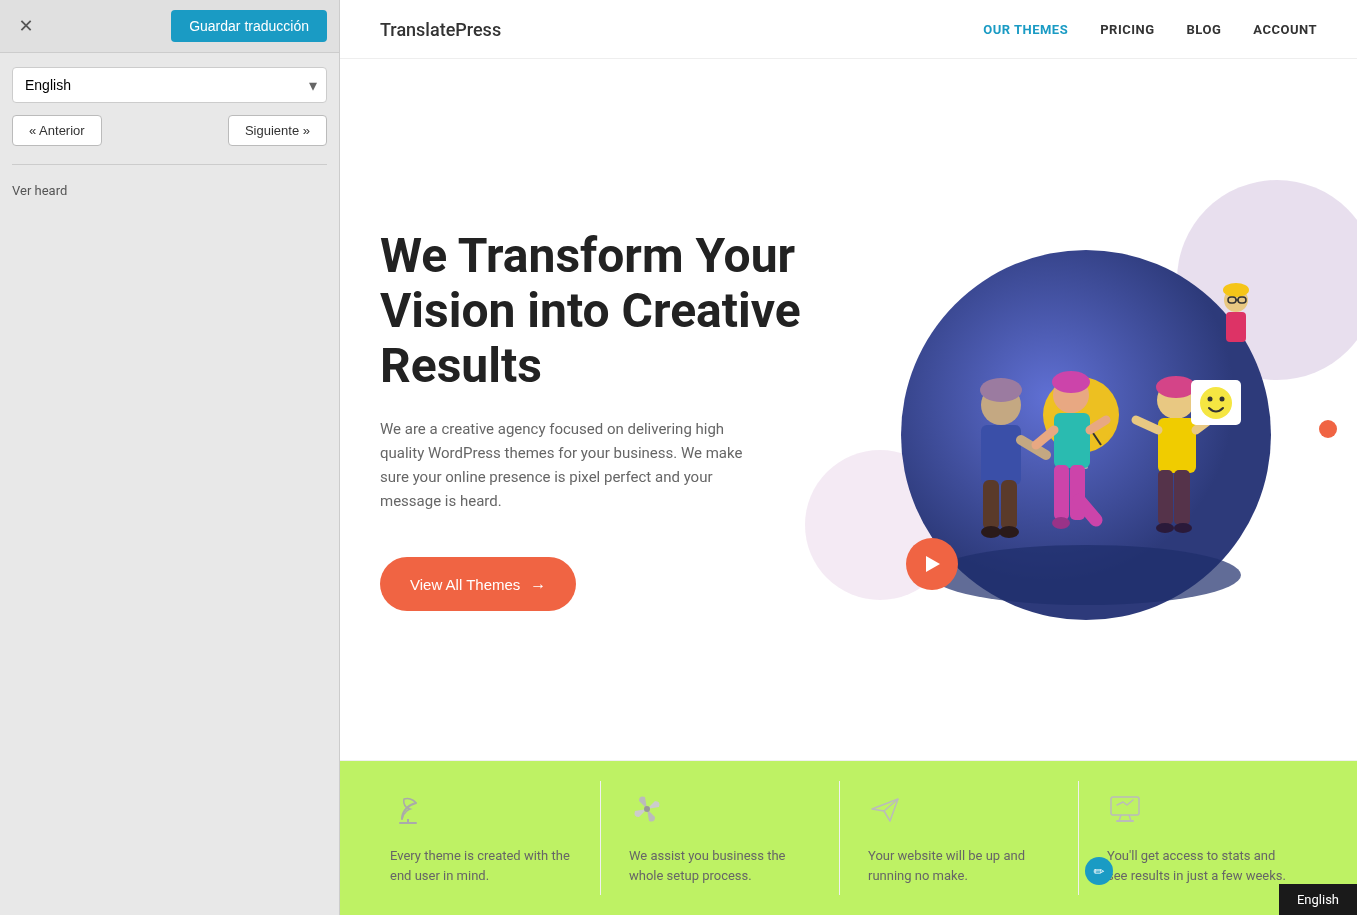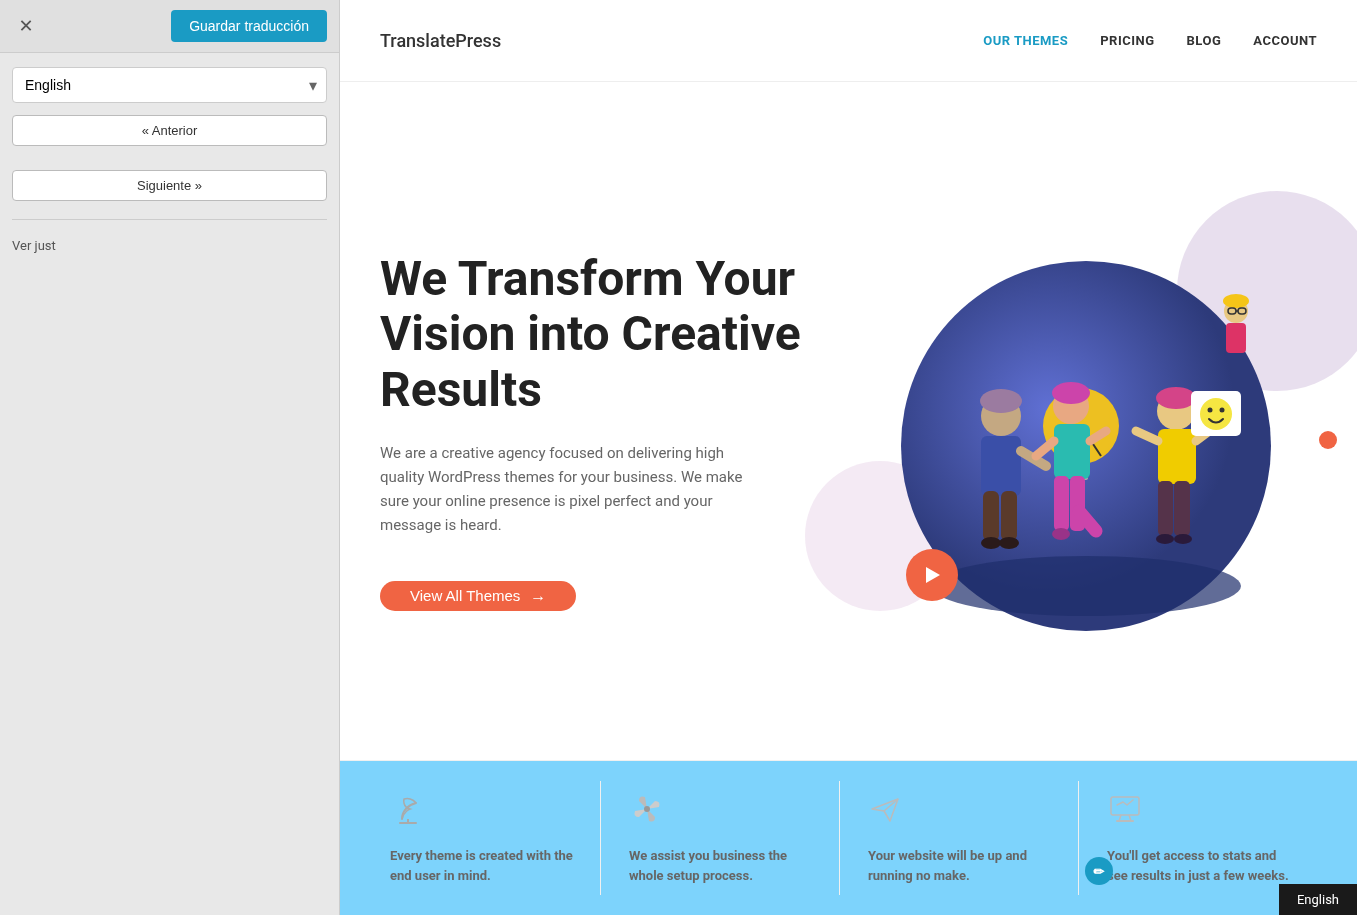--- a/index.html
+++ b/index.html
@@ -76,23 +76,22 @@
       position: absolute;
       right: 10px;
       top: 50%;
       transform: translateY(-50%);
       pointer-events: none;
       color: #666;
     }
 
     .nav-buttons {
       display: flex;
-      gap: 24px;
+      gap: 0;
       justify-content: space-between;
-      flex-direction: column;
     }
 
     .nav-btn {
       padding: 7px 16px;
       border: 1px solid #bbb;
       border-radius: 4px;
       background: white;
       cursor: pointer;
       font-size: 13px;
       color: #333;
@@ -119,21 +118,21 @@
       height: 100%;
       overflow: hidden;
     }
 
     
     .navbar {
       display: flex;
       align-items: center;
       justify-content: space-between;
       padding: 0 40px;
-      height: 82px;
+      height: 59px;
       border-bottom: 1px solid #eee;
       background: white;
     }
 
     .navbar-brand {
       font-size: 18px;
       color: #333;
       font-weight: 500;
     }
 
@@ -180,21 +179,21 @@
       color: #666;
       line-height: 1.6;
       margin-bottom: 44px;
       max-width: 380px;
     }
 
     .view-all-btn {
       background: #f06443;
       color: white;
       border: none;
-      padding: 6px 30px;
+      padding: 18px 30px;
       border-radius: 30px;
       font-size: 15px;
       cursor: pointer;
       display: inline-flex;
       align-items: center;
       gap: 10px;
     }
 
     .view-all-btn .arrow {
       font-size: 16px;
@@ -265,22 +264,21 @@
       border-color: transparent transparent transparent white;
       margin-left: 3px;
     }
 
     
     .features-row {
       display: flex;
       padding: 20px 40px;
       gap: 18px;
       border-top: 1px solid #f0f0f0;
-      background: #7dd3fc;
-      font-weight: bold;
+      background: #bef264;
     }
 
     .feature-item {
       flex: 1;
       display: flex;
       flex-direction: column;
       gap: 8px;
       padding: 10px 20px 10px 10px;
       border-right: 1px solid #f0f0f0;
     }
@@ -354,21 +352,21 @@
         <option>Spanish</option>
         <option>French</option>
         <option>German</option>
       </select>
     </div>
     <div class="nav-buttons">
       <button class="nav-btn">« Anterior</button>
       <button class="nav-btn">Siguiente »</button>
     </div>
     <hr class="sidebar-divider">
-    <div class="ver-como-label">Ver just</div>
+    <div class="ver-como-label">Ver heard</div>
   </div>
 </div>
 
 <div id="main">
 
   <nav class="navbar">
     <span class="navbar-brand">TranslatePress</span>
     <div class="navbar-links">
       <a href="#" style="color:#1a9bc4;">OUR THEMES</a>
       <a href="#">PRICING</a>

